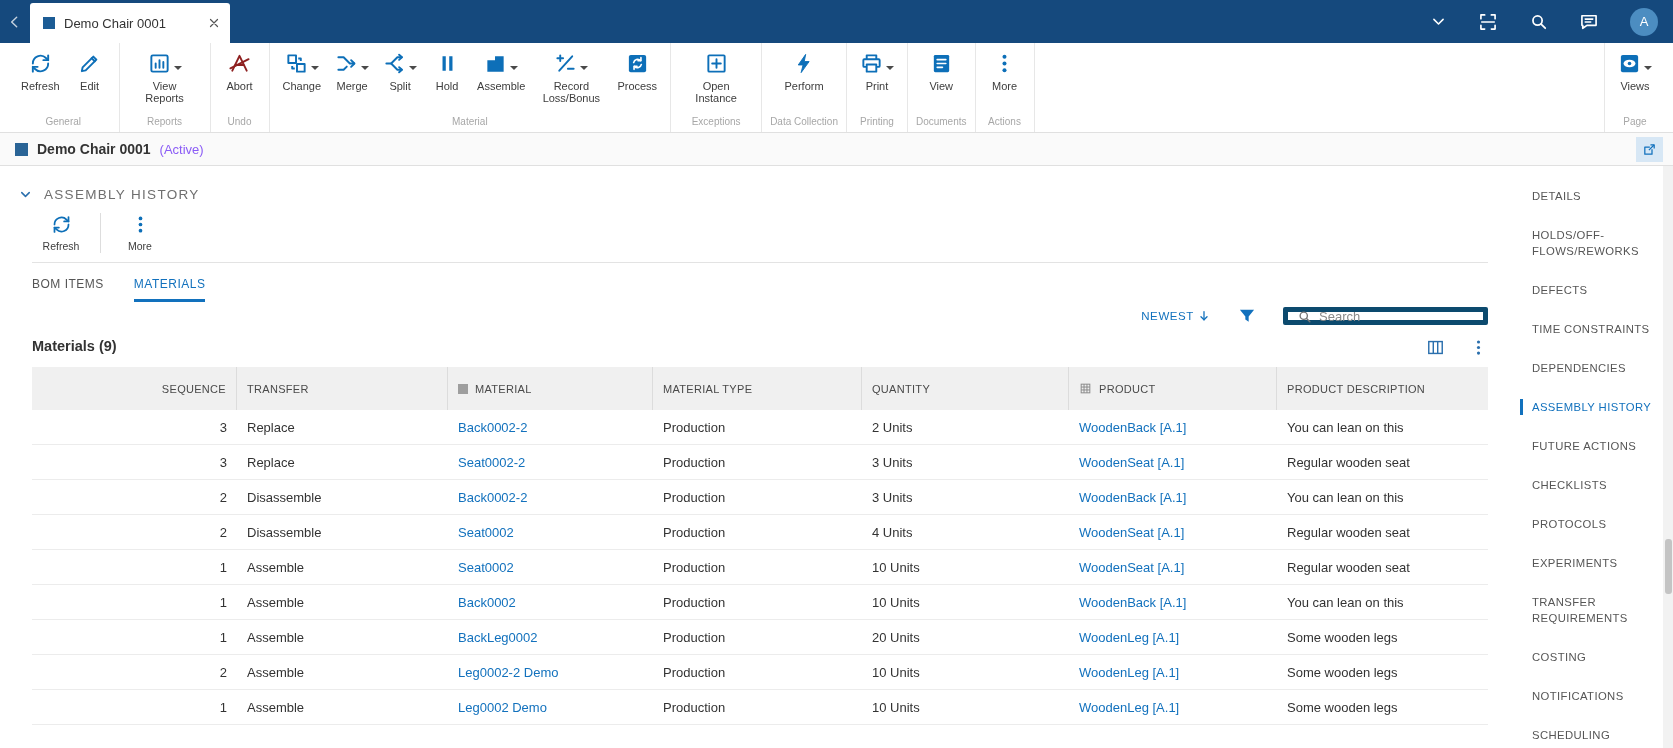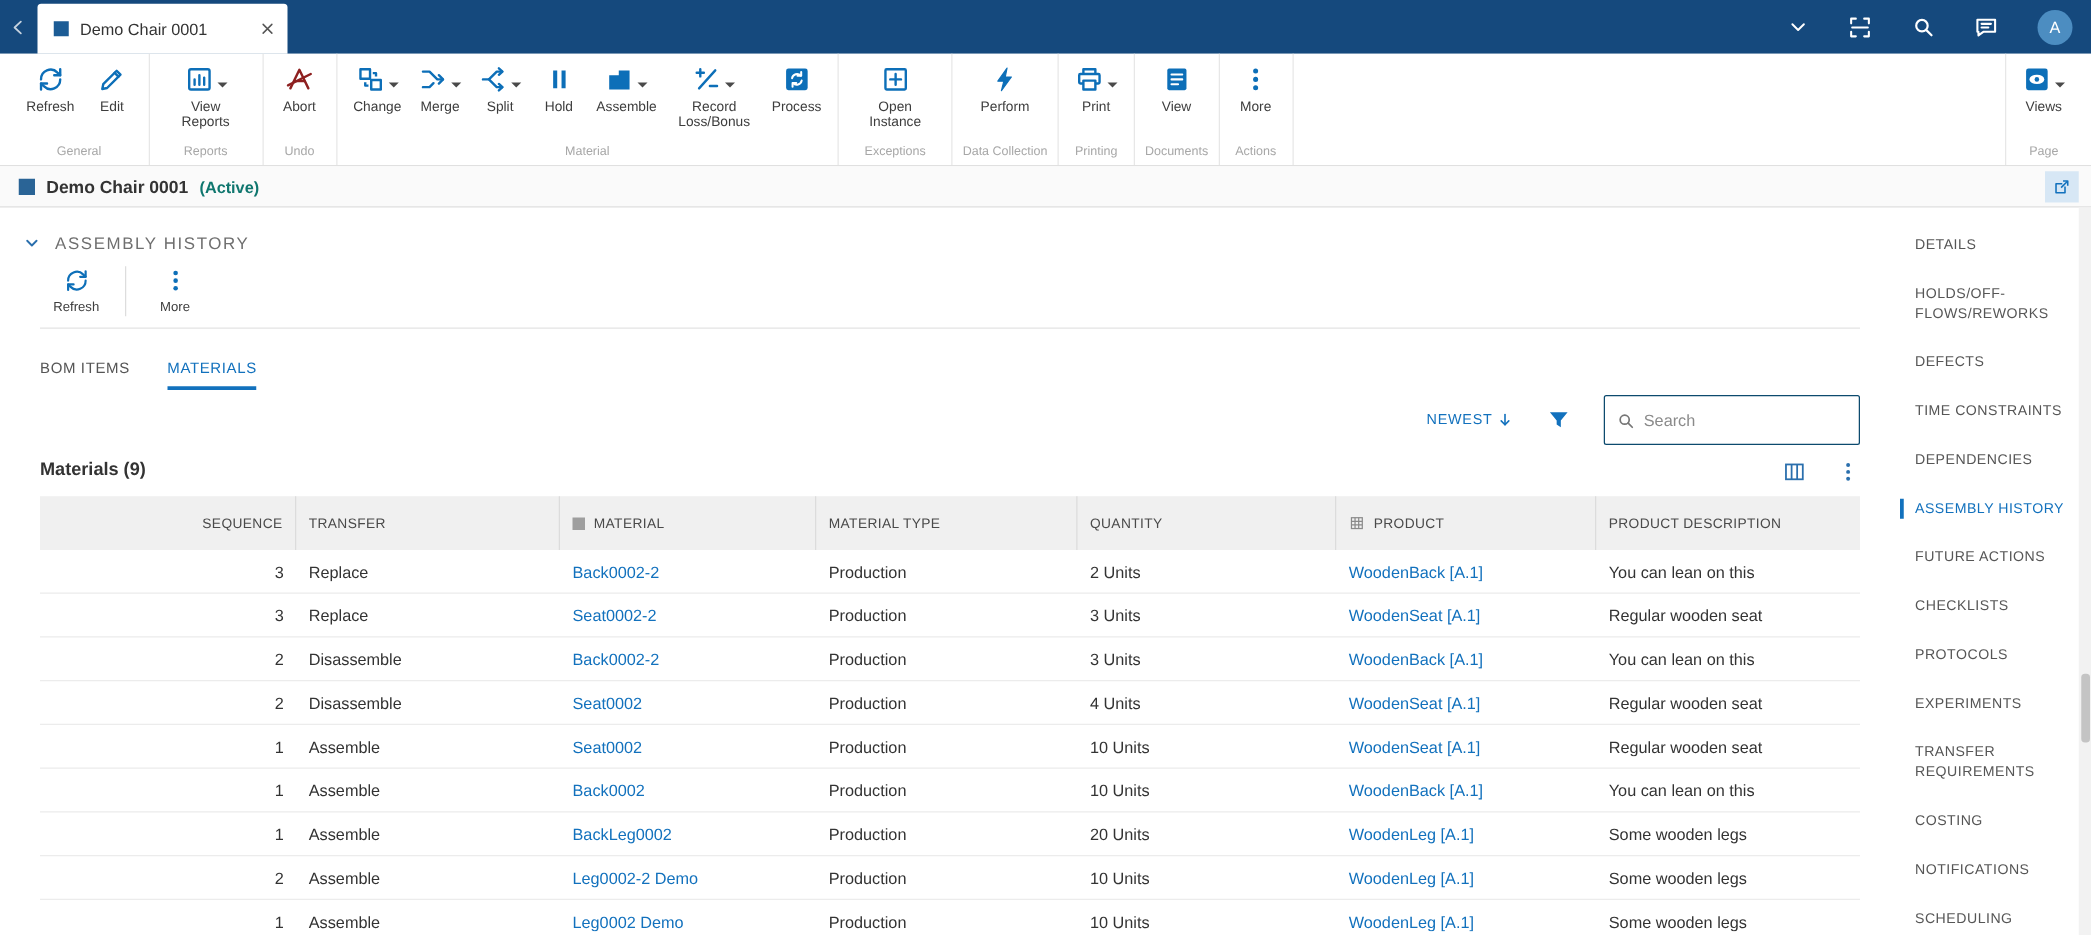--- a/index.html
+++ b/index.html
@@ -29,46 +29,46 @@
   .icon-wrap { height:24px; display:flex; align-items:center; gap:3px; color:#0D6FB8; }
   .rbtn.abort .icon-wrap { color:#8E2020; }
   .caret { width:0; height:0; border-left:4px solid transparent; border-right:4px solid transparent; border-top:4.5px solid #4a4a4a; margin-top:9px; }
   .rlabel { font-size:11px; line-height:12px; color:#3D3D3D; text-align:center; max-width:64px; }
   .rgroup-label { font-size:10px; color:#A7A7A7; text-align:center; padding:3px 2px 5px; white-space:nowrap; }
 
   
   .entity { height:33px; background:#FAFAFA; border-bottom:1px solid #E0E0E0; display:flex; align-items:center; gap:9px; padding:0 10px 0 15px; }
   .entity-sq { width:13px; height:13px; background:#2A6496; }
   .entity-title { font-size:14px; font-weight:bold; color:#333; }
-  .entity-status { font-size:13px; color:#0f766e;font-weight:bold; }
+  .entity-status { font-size:13px; color:#8b5cf6; }
   .expand-btn { margin-left:auto; width:27px; height:25px; background:#D7E7F5; color:#1271BD; display:flex; align-items:center; justify-content:center; }
 
   
   .workspace { display:flex; height:582px; }
   .main { flex:1; min-width:0; padding-left:18px; }
 
   .section-head { margin-top:21px; display:flex; align-items:center; gap:11px; }
   .section-chevron { color:#2A6FAD; display:flex; cursor:pointer; }
   .section-title { font-size:13.5px; color:#6F6F6F; letter-spacing:1.3px; }
 
   .panel-toolbar { width:1456px; margin-left:14px; margin-top:8px; height:53px;
     display:flex; align-items:flex-start; border-bottom:1px solid #E3E3E3; }
   .ptool-btn { display:flex; flex-direction:column; align-items:center; gap:5px; width:58px; padding-top:4px; }
   .ptool-btn .picon { color:#0D6FB8; display:flex; }
   .ptool-label { font-size:10.5px; color:#3D3D3D; }
   .ptool-divider { width:1px; height:40px; background:#DDD; margin:3px 10px 0; }
 
-  .tabs { margin-left:14px; margin-top:24px; display:flex; gap:30px; }
+  .tabs { margin-left:14px; margin-top:14px; display:flex; gap:30px; }
   .tab-item { font-size:12px; letter-spacing:.5px; color:#555; padding-bottom:8px; border-bottom:3px solid transparent; cursor:pointer; }
   .tab-item.active { color:#1271BD; border-bottom-color:#1271BD; }
 
   .controls { width:1456px; margin-left:14px; margin-top:4px; display:flex; justify-content:flex-end; align-items:center; gap:26px; }
   .sort { display:flex; align-items:center; gap:3px; color:#1271BD; font-size:11.5px; letter-spacing:.6px; cursor:pointer; }
   .filter-btn { color:#1271BD; display:flex; }
-  .searchbox { width:205px; height:40px; border:1px solid #0c4a6e; border-radius:2px; background:#fff;
+  .searchbox { width:205px; height:18px; border:5px solid #0c4a6e; border-radius:2px; background:#fff;
     display:flex; align-items:center; gap:7px; padding:0 9px; }
   .searchbox .sicon { color:#767676; display:flex; }
   .searchbox input { border:none; outline:none; flex:1; font-size:13px; color:#333; min-width:0; background:transparent; }
   .searchbox input::placeholder { color:#8A8A8A; }
 
   .table-title-row { width:1456px; margin-left:14px; margin-top:12px; display:flex; align-items:flex-start; }
   .table-title { font-size:14.5px; font-weight:bold; color:#333; }
   .title-actions { margin-left:auto; display:flex; align-items:center; gap:24px; color:#2A6FAD; }
   .title-actions > * { display:flex; cursor:pointer; }
 

